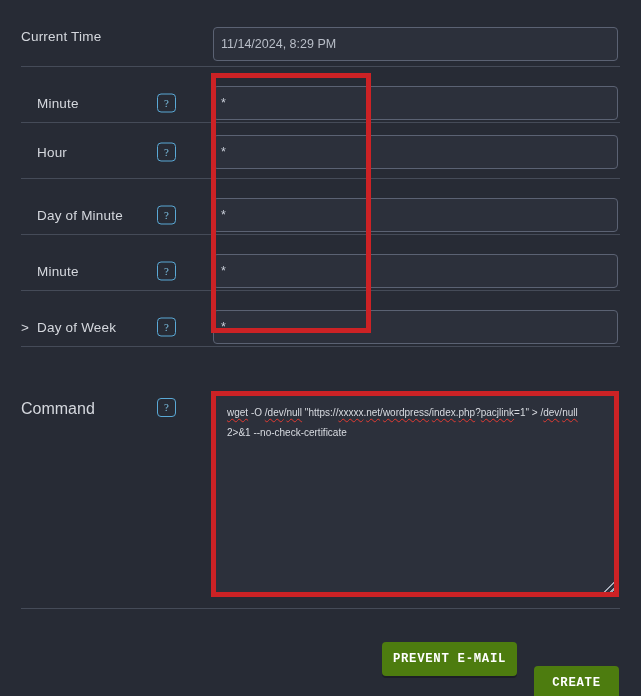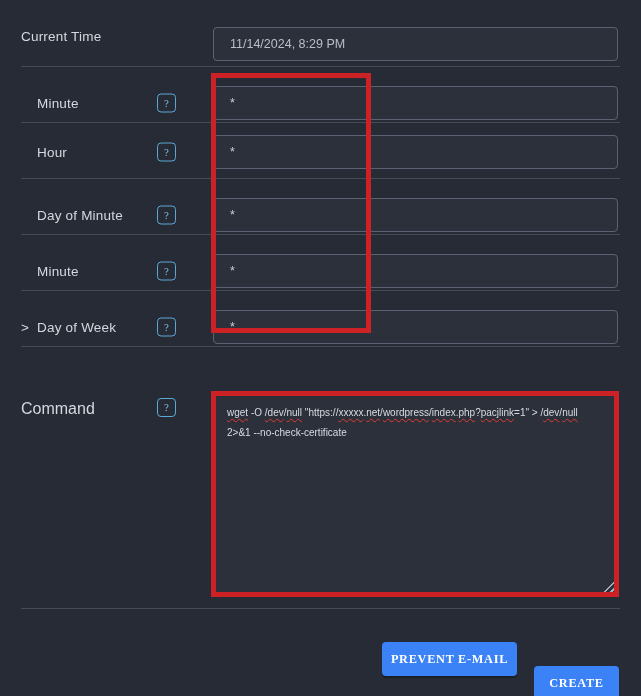--- a/index.html
+++ b/index.html
@@ -69,21 +69,21 @@
     position: absolute;
     left: 213px;
     width: 405px;
     height: 34px;
     background: #2c303b;
     border: 1px solid #5b6273;
     border-radius: 4px;
     color: #d8dbe1;
     font-size: 12.5px;
     font-family: "Liberation Sans", sans-serif;
-    padding: 0 16px;
+    padding: 0 7px;
     outline: none;
   }
 
   .field.time {
     top: 19px;
     color: #b9bec8;
   }
 
   .field.cron {
     top: 50%;
@@ -206,26 +206,26 @@
     left: 0;
     top: 614px;
     width: 641px;
     height: 82px;
   }
 
   .btn {
     position: absolute;
     top: 28px;
     height: 34px;
-    background: #3b82f6;
+    background: #4d7c0f;
     border: none;
     border-radius: 4px;
     box-shadow: 0 2px 0 rgba(0,0,0,.28);
     color: #ffffff;
-    font-family: Liberation Serif, serif;
+    font-family: Liberation Mono, monospace;
     font-size: 12.3px;
     font-weight: bold;
     letter-spacing: .7px;
     cursor: pointer;
     white-space: nowrap;
   }
 
   #btn-prevent { left: 382px; width: 135px; }
   #btn-create  { left: 534px; width: 85px; margin-top: 24px; }
 </style>

